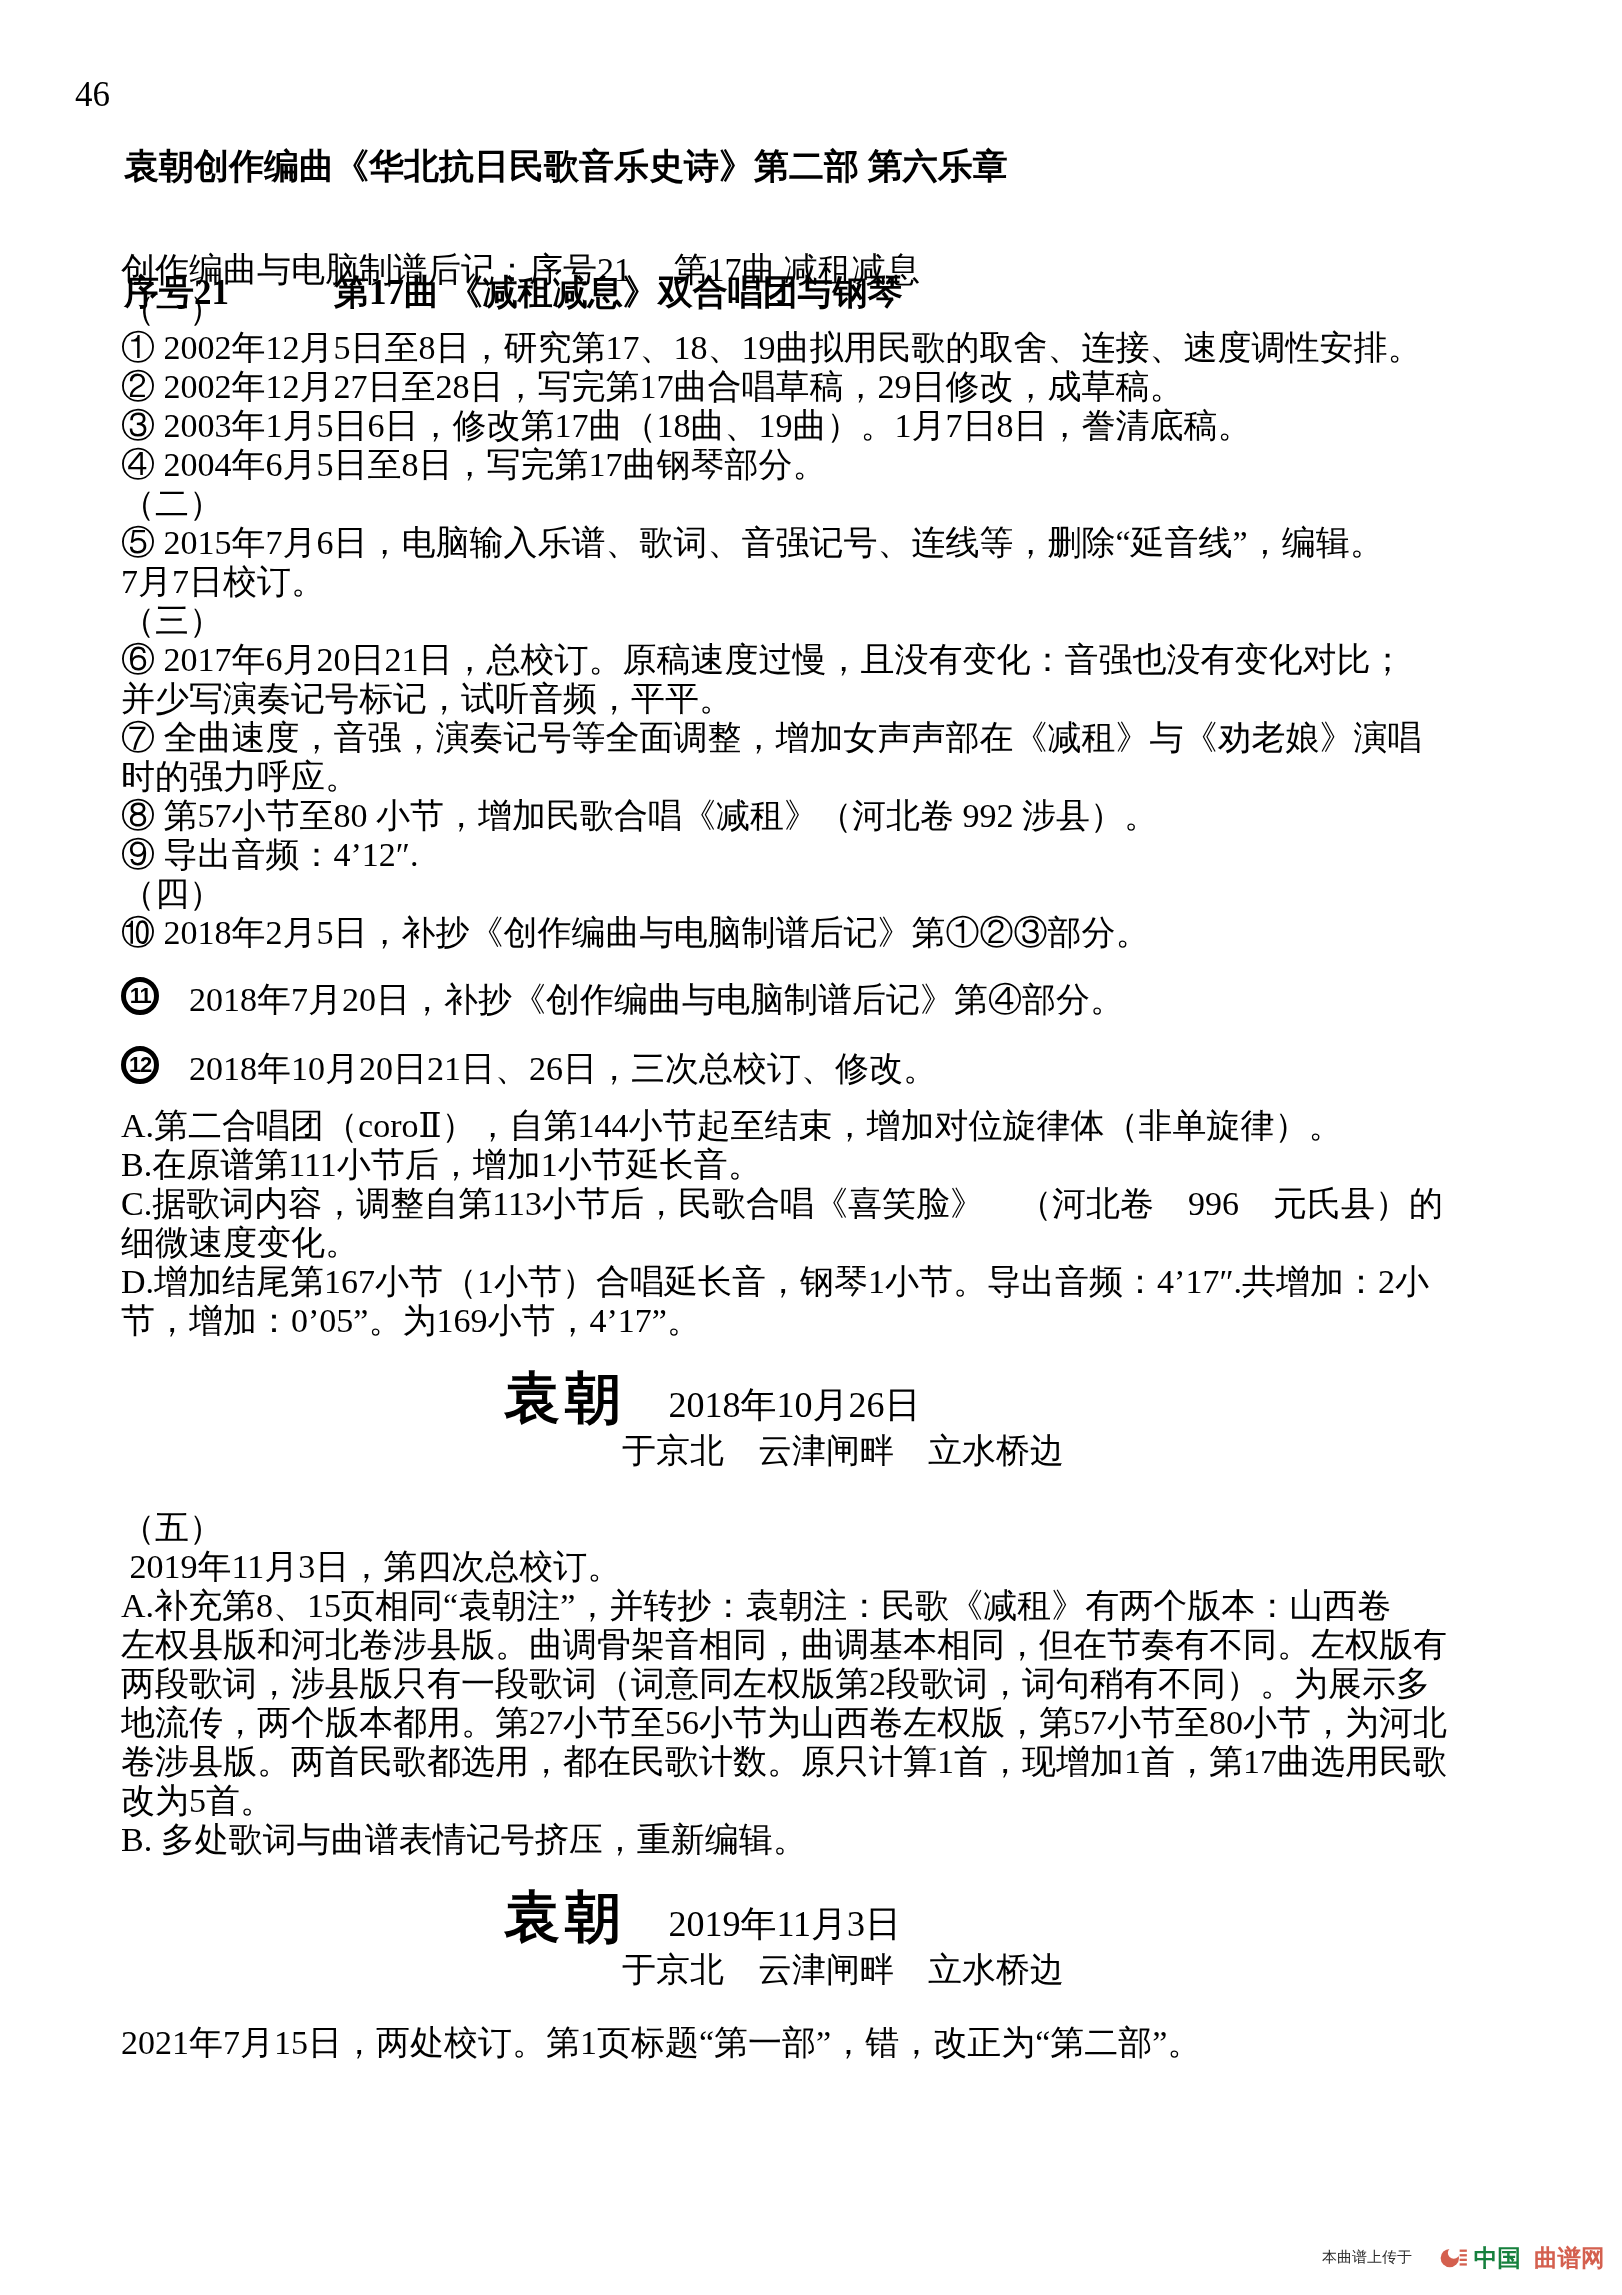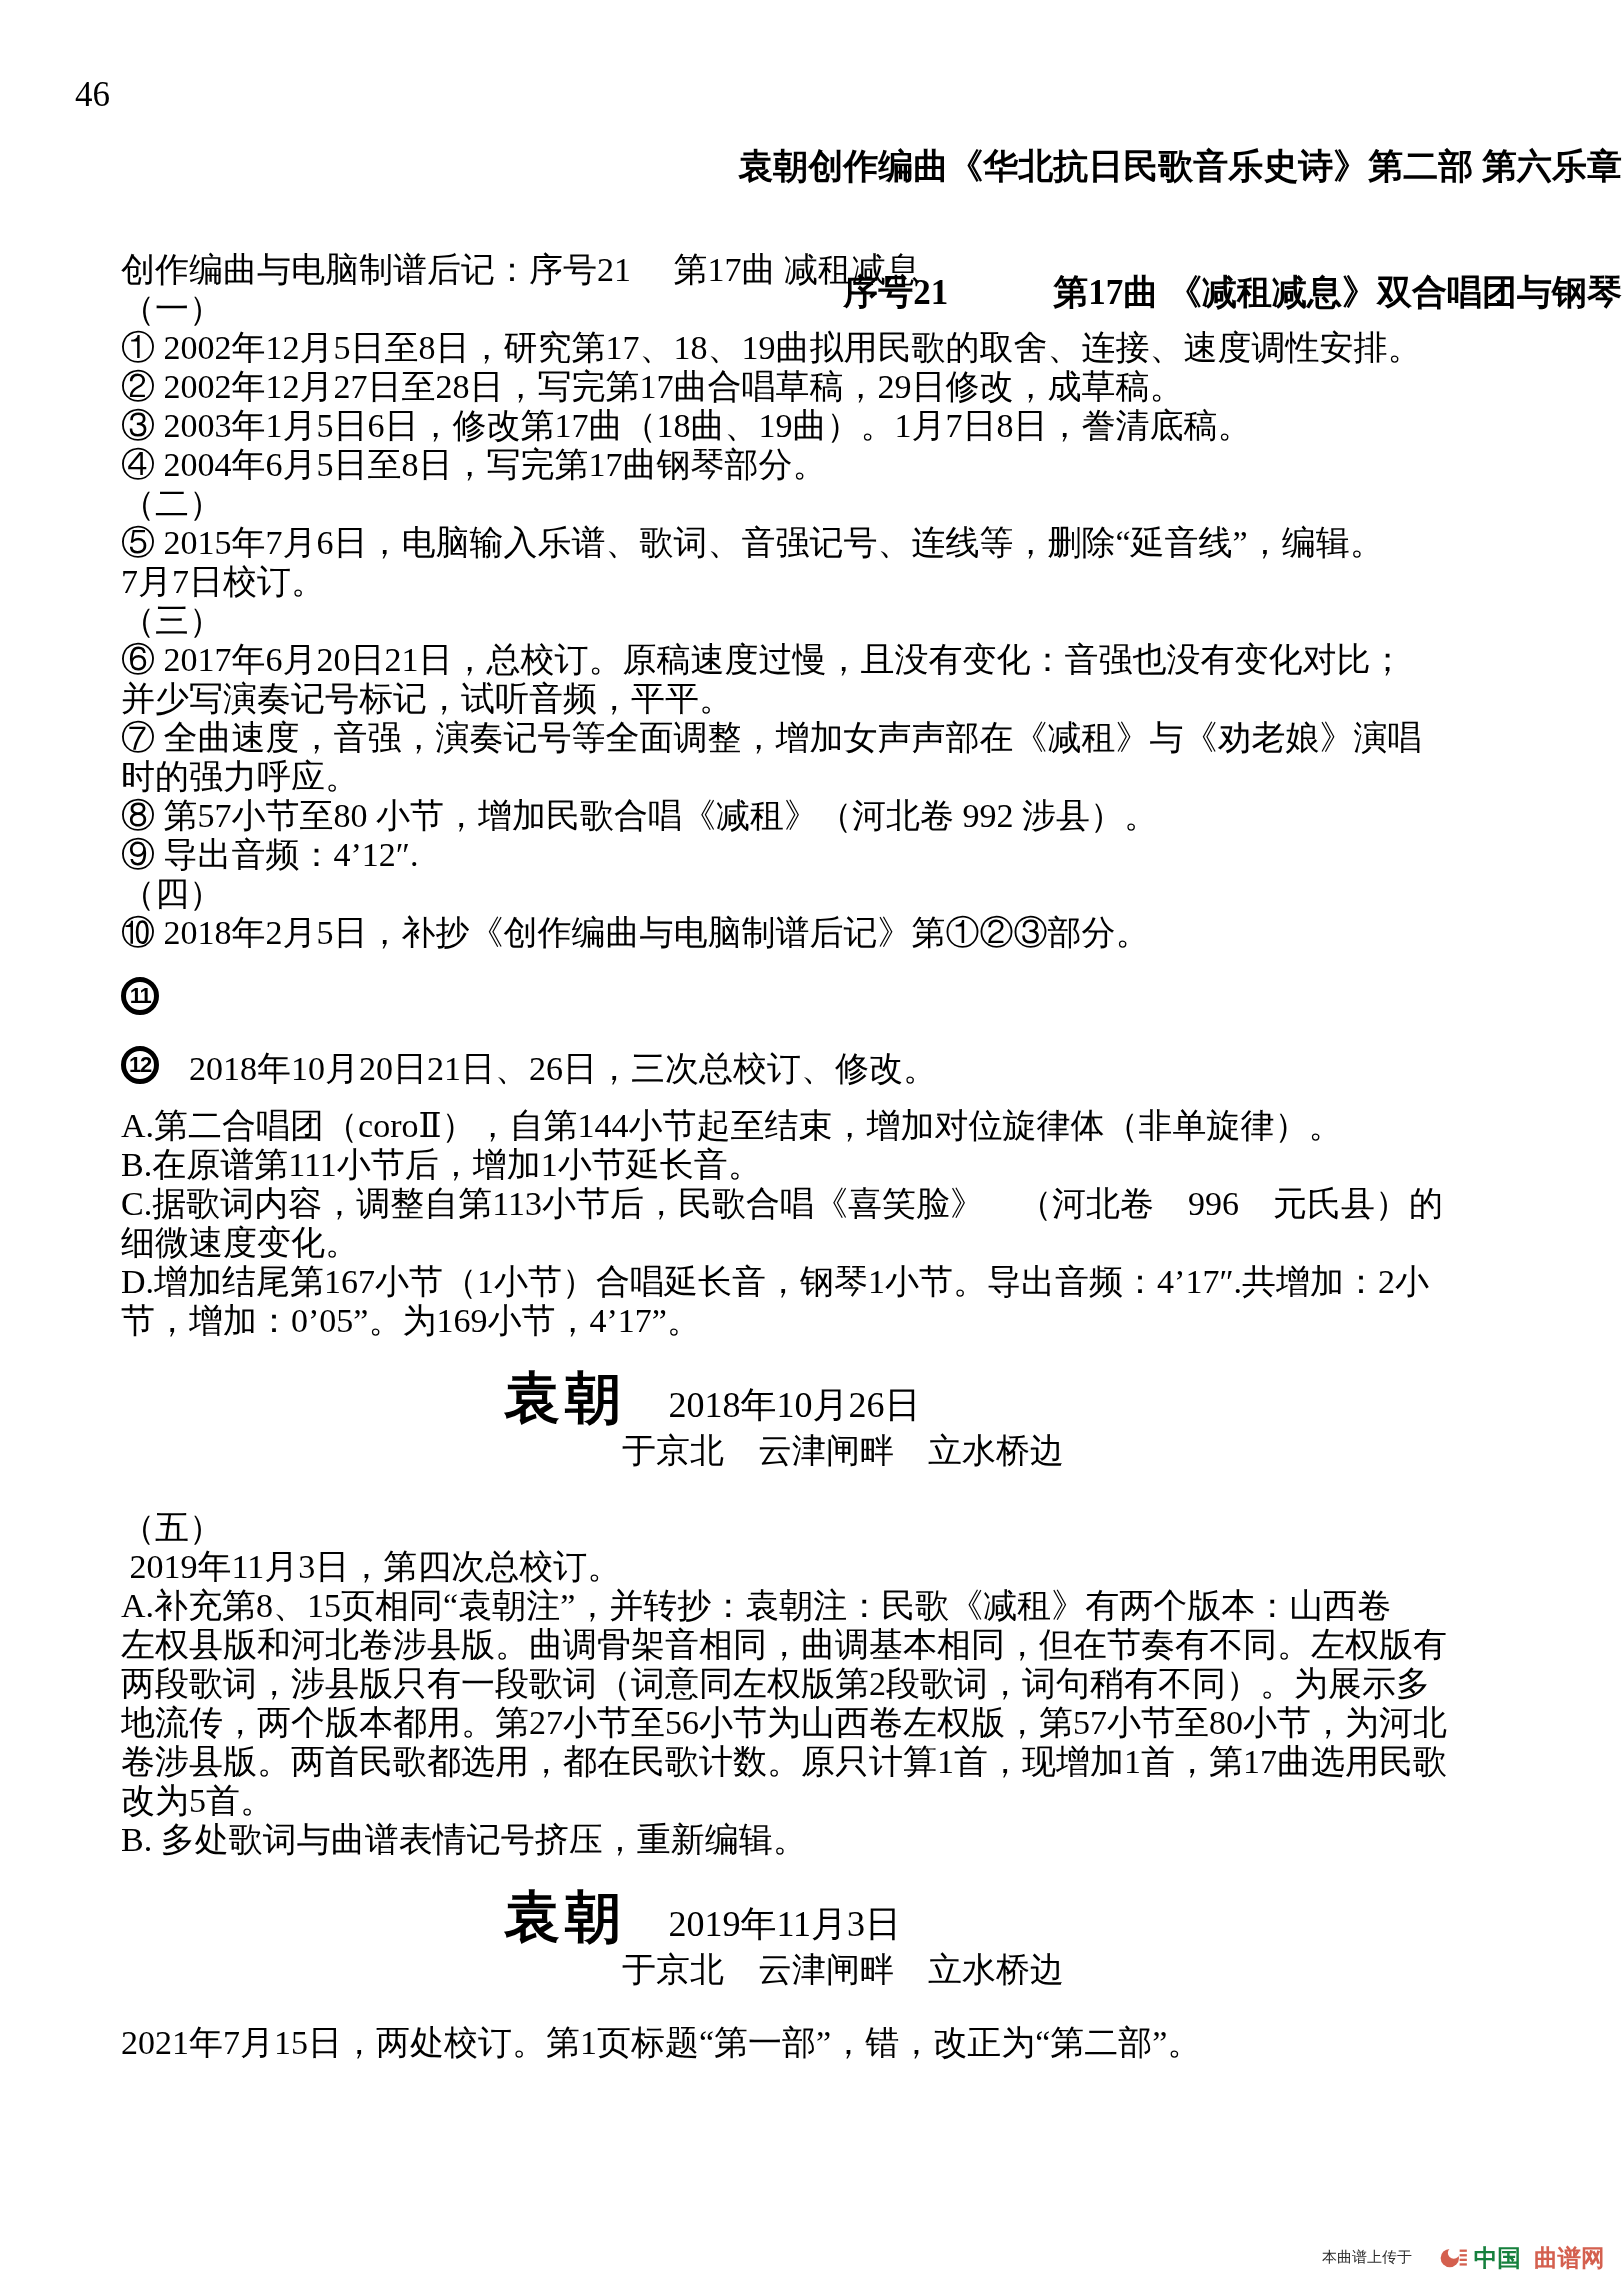--- a/index.html
+++ b/index.html
@@ -7,21 +7,21 @@
     width:1623px;height:2295px;background:#ffffff;color:#000;
     font-family:"Liberation Serif","DejaVu Serif",serif;
     position:relative;overflow:hidden;
   }
   .page-number{
     position:absolute;left:75px;top:77px;
     font-size:35px;line-height:35px;
   }
   .header{
     position:absolute;left:124px;top:62px;width:1498px;
-    text-align:right;font-weight:bold;
+    text-align:left;font-weight:bold;
     font-size:35px;line-height:42px;white-space:pre;
   }
   .body-text{
     position:absolute;left:121px;top:250px;width:1413px;
     font-size:34px;
   }
   .line{
     height:39px;line-height:39px;white-space:pre;
   }
   .badge-line{
@@ -79,21 +79,21 @@
     <div class="line">（三）</div>
     <div class="line">⑥ 2017年6月20日21日，总校订。原稿速度过慢，且没有变化：音强也没有变化对比；</div>
     <div class="line">并少写演奏记号标记，试听音频，平平。</div>
     <div class="line">⑦ 全曲速度，音强，演奏记号等全面调整，增加女声声部在《减租》与《劝老娘》演唱</div>
     <div class="line">时的强力呼应。</div>
     <div class="line">⑧ 第57小节至80 小节，增加民歌合唱《减租》（河北卷 992 涉县）。</div>
     <div class="line">⑨ 导出音频：4’12″.</div>
     <div class="line">（四）</div>
     <div class="line">⑩ 2018年2月5日，补抄《创作编曲与电脑制谱后记》第①②③部分。</div>
     <div style="height: 25px;"></div>
-    <div class="badge-line"><span class="badge">11</span></div>
+    <div class="badge-line"><span class="badge">11</span><span>2018年7月20日，补抄《创作编曲与电脑制谱后记》第④部分。</span></div>
     <div style="height: 26px;"></div>
     <div class="badge-line"><span class="badge">12</span><span>2018年10月20日21日、26日，三次总校订、修改。</span></div>
     <div style="height: 17px;"></div>
     <div class="line">A.第二合唱团（coroⅡ），自第144小节起至结束，增加对位旋律体（非单旋律）。</div>
     <div class="line">B.在原谱第111小节后，增加1小节延长音。</div>
     <div class="line">C.据歌词内容，调整自第113小节后，民歌合唱《喜笑脸》　（河北卷　996　元氏县）的</div>
     <div class="line">细微速度变化。</div>
     <div class="line">D.增加结尾第167小节（1小节）合唱延长音，钢琴1小节。导出音频：4’17″.共增加：2小</div>
     <div class="line">节，增加：0’05”。为169小节，4’17”。</div>
     <div class="sig-line"><span class="sig-name">袁朝</span><span class="sig-date">2018年10月26日</span></div>

